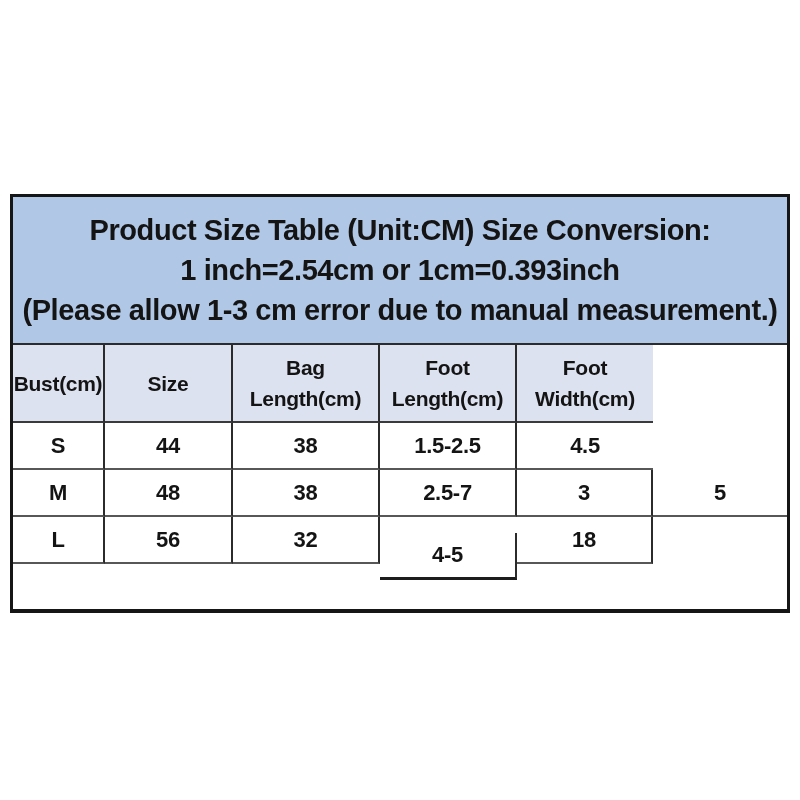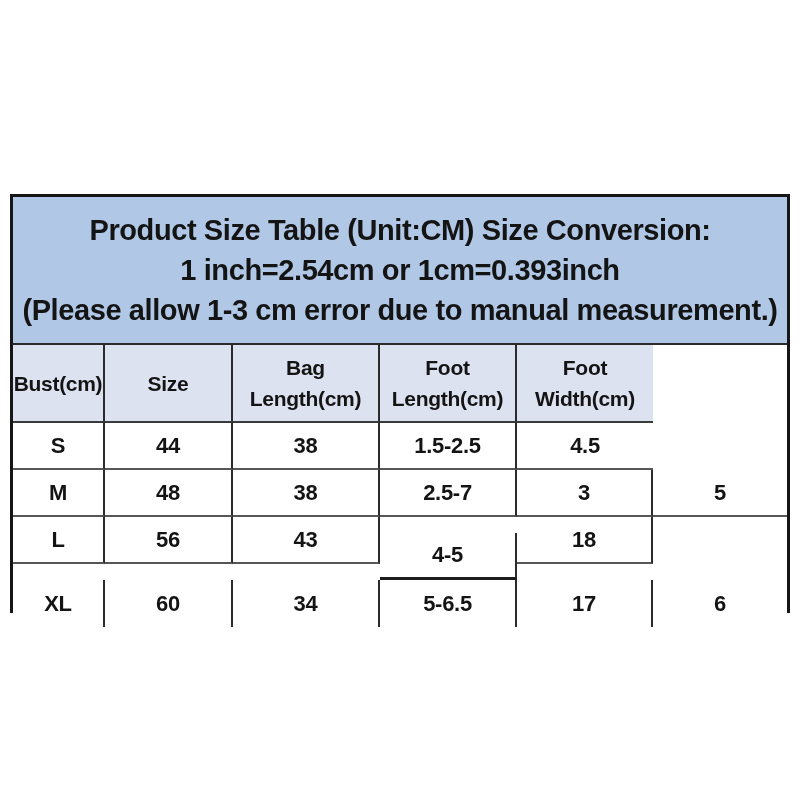--- a/index.html
+++ b/index.html
@@ -118,28 +118,20 @@
       <div class="cell data-cell">48</div>
       <div class="cell data-cell">38</div>
       <div class="cell data-cell">2.5-7</div>
       <div class="cell data-cell">3</div>
       <div class="cell data-cell last-col">5</div>
     </div>
 
     <div class="grid">
       <div class="cell data-cell">L</div>
       <div class="cell data-cell">56</div>
-      <div class="cell data-cell">43</div>
+      <div class="cell data-cell">32</div>
       <div class="cell data-cell thick-bottom">4-5</div>
       <div class="cell data-cell">18</div>
     </div>
 
-    <div class="grid row-xl">
-      <div class="cell data-cell">XL</div>
-      <div class="cell data-cell">60</div>
-      <div class="cell data-cell">34</div>
-      <div class="cell data-cell">5-6.5</div>
-      <div class="cell data-cell">17</div>
-      <div class="cell data-cell last-col">6</div>
-    </div>
 
   </div>
 </div>
 
 </body></html>

